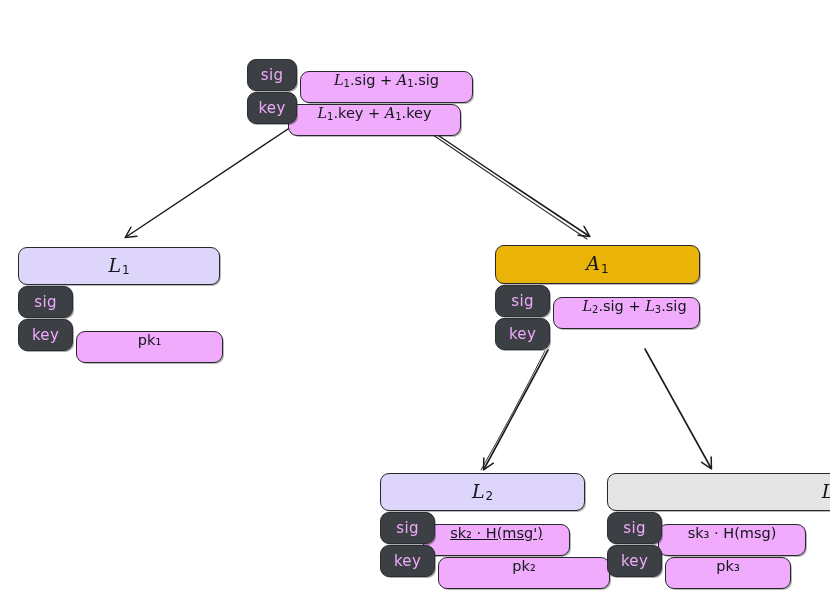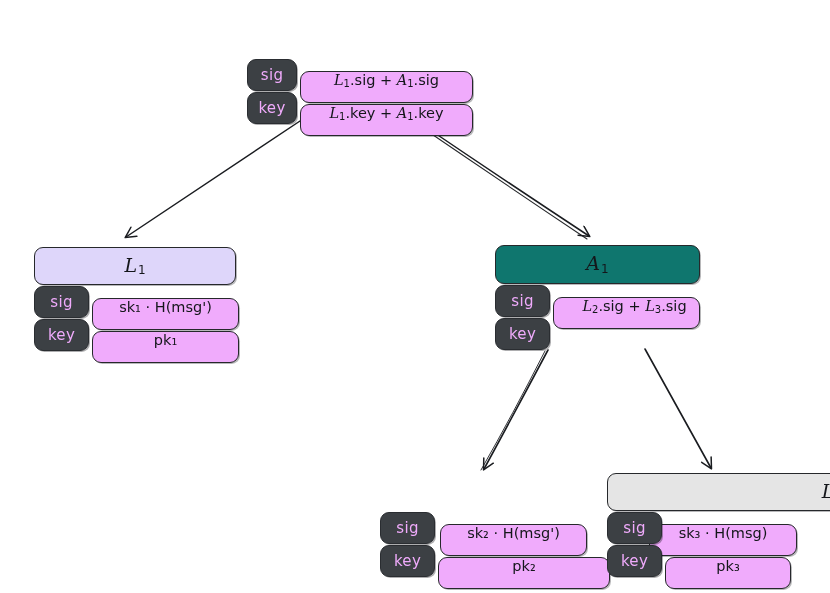--- a/index.html
+++ b/index.html
@@ -144,80 +144,82 @@
 
     <div class="row" style="top:42px; width:226px; height:32px;">
       <div class="row-label" style="width:50px; height:32px;">sig</div>
       <div class="row-value" style="left:53px; width:173px; height:32px;">
         <span><em>L</em><span class="sub">1</span><span>.sig + </span><em>A</em><span class="sub">1</span><span>.sig</span></span>
       </div>
     </div>
 
     <div class="row" style="top:75px; width:226px; height:32px;">
       <div class="row-label" style="width:50px; height:32px;">key</div>
-      <div class="row-value" style="left:53px; width:173px; height:32px;">
+      <div class="row-value" style="left:41px; width:173px; height:32px;">
         <span><em>L</em><span class="sub">1</span><span>.key + </span><em>A</em><span class="sub">1</span><span>.key</span></span>
       </div>
     </div>
   </div>
 
-  <div class="node" id="node-l1" style="left:34px; top:247px; width:205px; height:103px;">
+  <div class="node" id="node-l1" style="left:18px; top:247px; width:205px; height:103px;">
     <div class="node-header" style="width:202px; height:38px; background:#ded6fa;">
       <span class="node-title"><em>L</em><span class="sub">1</span></span>
     </div>
 
     <div class="row" style="top:39px; width:205px; height:32px;">
       <div class="row-label" style="width:55px; height:32px;">sig</div>
-      <div class="row-value" style="left:58px; width:147px; height:32px;">sk₁ · H(msg')</div>
     </div>
 
     <div class="row" style="top:72px; width:205px; height:32px;">
       <div class="row-label" style="width:55px; height:32px;">key</div>
       <div class="row-value" style="left:58px; width:147px; height:32px;">pk₁</div>
     </div>
   </div>
 
   <div class="node" id="node-a1" style="left:495px; top:245px; width:205px; height:105px;">
-    <div class="node-header" style="width:205px; height:39px; background:#0f766e;">
+    <div class="node-header" style="width:205px; height:39px; background:#eab308;">
       <span class="node-title"><em>A</em><span class="sub">1</span></span>
     </div>
 
     <div class="row" style="top:40px; width:205px; height:32px;">
       <div class="row-label" style="width:55px; height:32px;">sig</div>
       <div class="row-value" style="left:58px; width:147px; height:32px;padding-left:16px;">
         <span><em>L</em><span class="sub">2</span><span>.sig + </span><em>L</em><span class="sub">3</span><span>.sig</span></span>
       </div>
     </div>
 
     <div class="row" style="top:73px; width:205px; height:32px;">
       <div class="row-label" style="width:55px; height:32px;">key</div>
     </div>
   </div>
 
   <div class="node" id="node-l2" style="left:380px; top:473px; width:205px; height:105px;">
+    <div class="node-header" style="width:205px; height:38px; background:#ded6fa;">
+      <span class="node-title"><em>L</em><span class="sub">2</span></span>
+    </div>
 
     <div class="row" style="top:39px; width:205px; height:32px;">
       <div class="row-label" style="width:55px; height:32px;">sig</div>
-      <div class="row-value" style="left:60px; width:147px; height:32px;">sk₂ · H(msg')</div>
+      <div class="row-value" style="left:43px; width:147px; height:32px;text-decoration:underline;">sk₂ · H(msg')</div>
     </div>
 
     <div class="row" style="top:72px; width:205px; height:32px;">
       <div class="row-label" style="width:55px; height:32px;">key</div>
       <div class="row-value" style="left:58px; width:172px; height:32px;">pk₂</div>
     </div>
   </div>
 
   <div class="node" id="node-l3" style="left:607px; top:473px; width:203px; height:105px;">
     <div class="node-header" style="width:237px; height:38px; background:#e5e5e5;justify-content:flex-end;">
       <span class="node-title"><em>L</em><span class="sub">3</span></span>
     </div>
 
     <div class="row" style="top:39px; width:203px; height:32px;">
       <div class="row-label" style="width:55px; height:32px;">sig</div>
-      <div class="row-value" style="left:42px; width:148px; height:32px;">sk₃ · H(msg)</div>
+      <div class="row-value" style="left:51px; width:148px; height:32px;">sk₃ · H(msg)</div>
     </div>
 
     <div class="row" style="top:72px; width:203px; height:32px;">
       <div class="row-label" style="width:55px; height:32px;">key</div>
       <div class="row-value" style="left:58px; width:126px; height:32px;">pk₃</div>
     </div>
   </div>
 
 </div>
 

